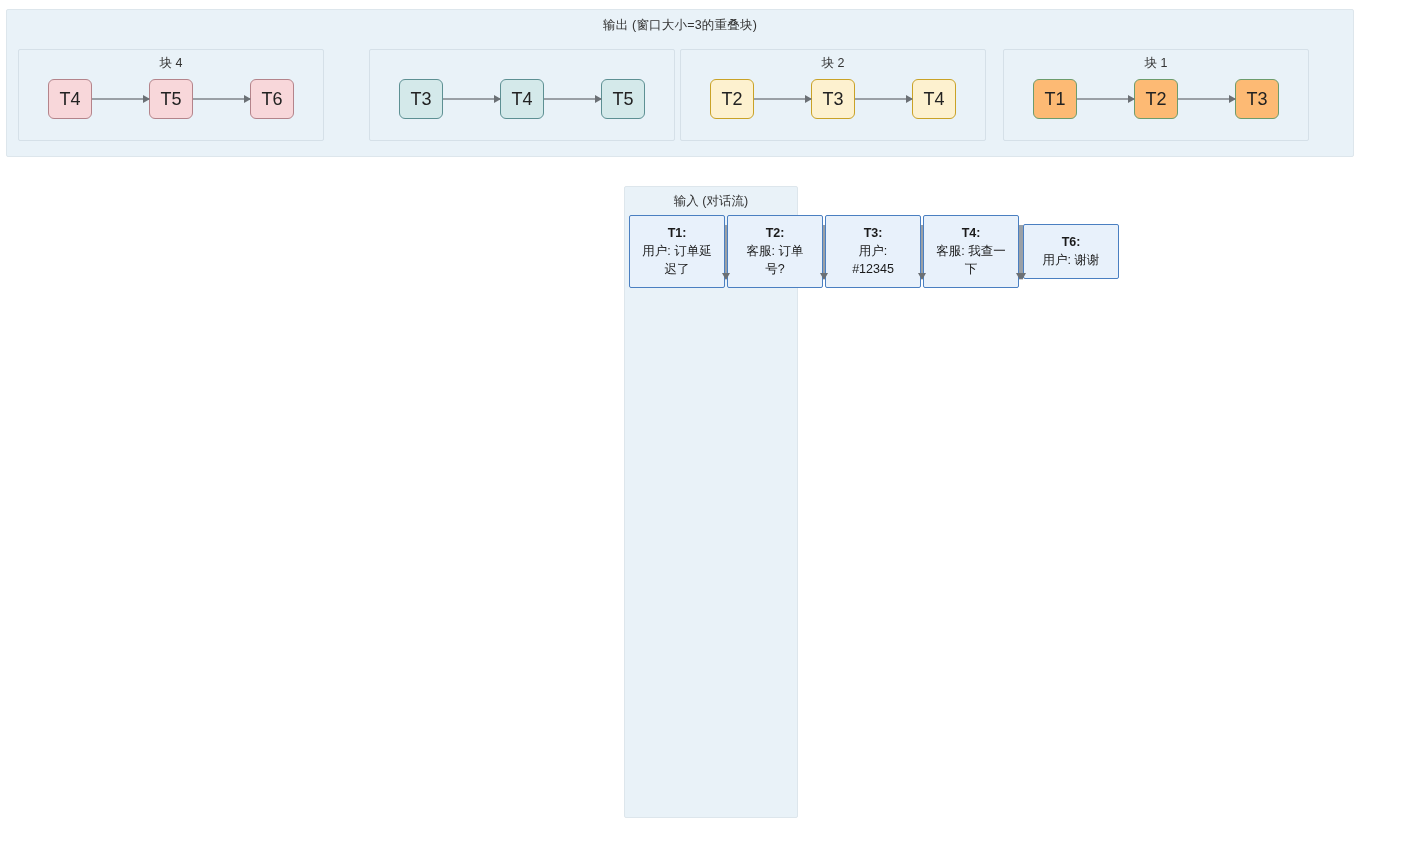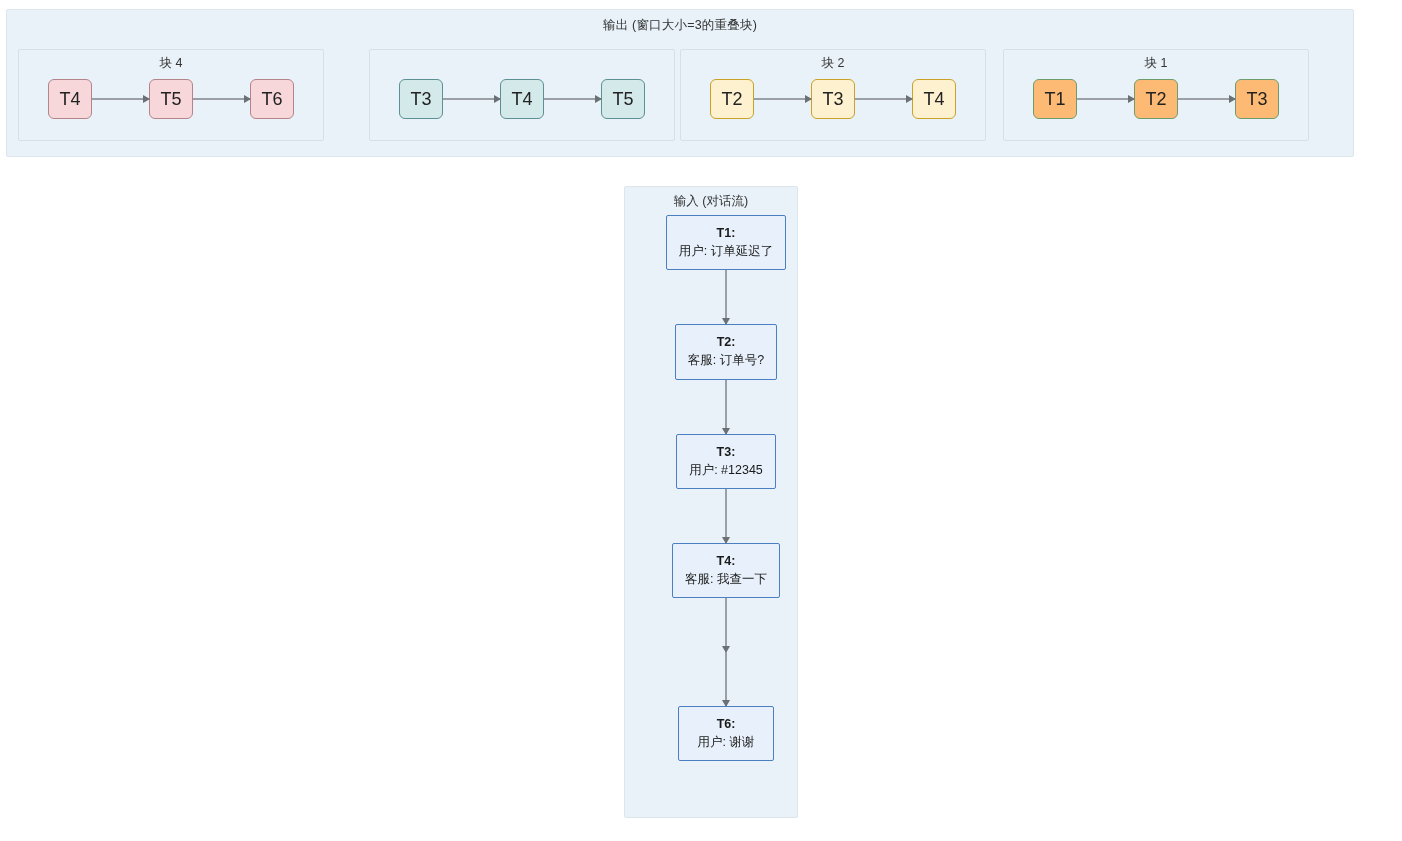--- a/index.html
+++ b/index.html
@@ -129,24 +129,23 @@
     top: 6px;
     left: 0;
     width: 100%;
     text-align: center;
     font-size: 12.5px;
     color: #333333;
   }
   .flow {
     position: absolute;
     top: 28px;
-    left: 15px;
+    left: 4px;
     width: 100%;
     display: flex;
-    flex-direction: column;
     align-items: center;
   }
   .fnode {
     background: #e8f1fb;
     border: 1.4px solid #4a7fc1;
     border-radius: 2px;
     padding: 8px 12px 9px 12px;
     text-align: center;
     font-size: 12.5px;
     color: #1a1a1a;

